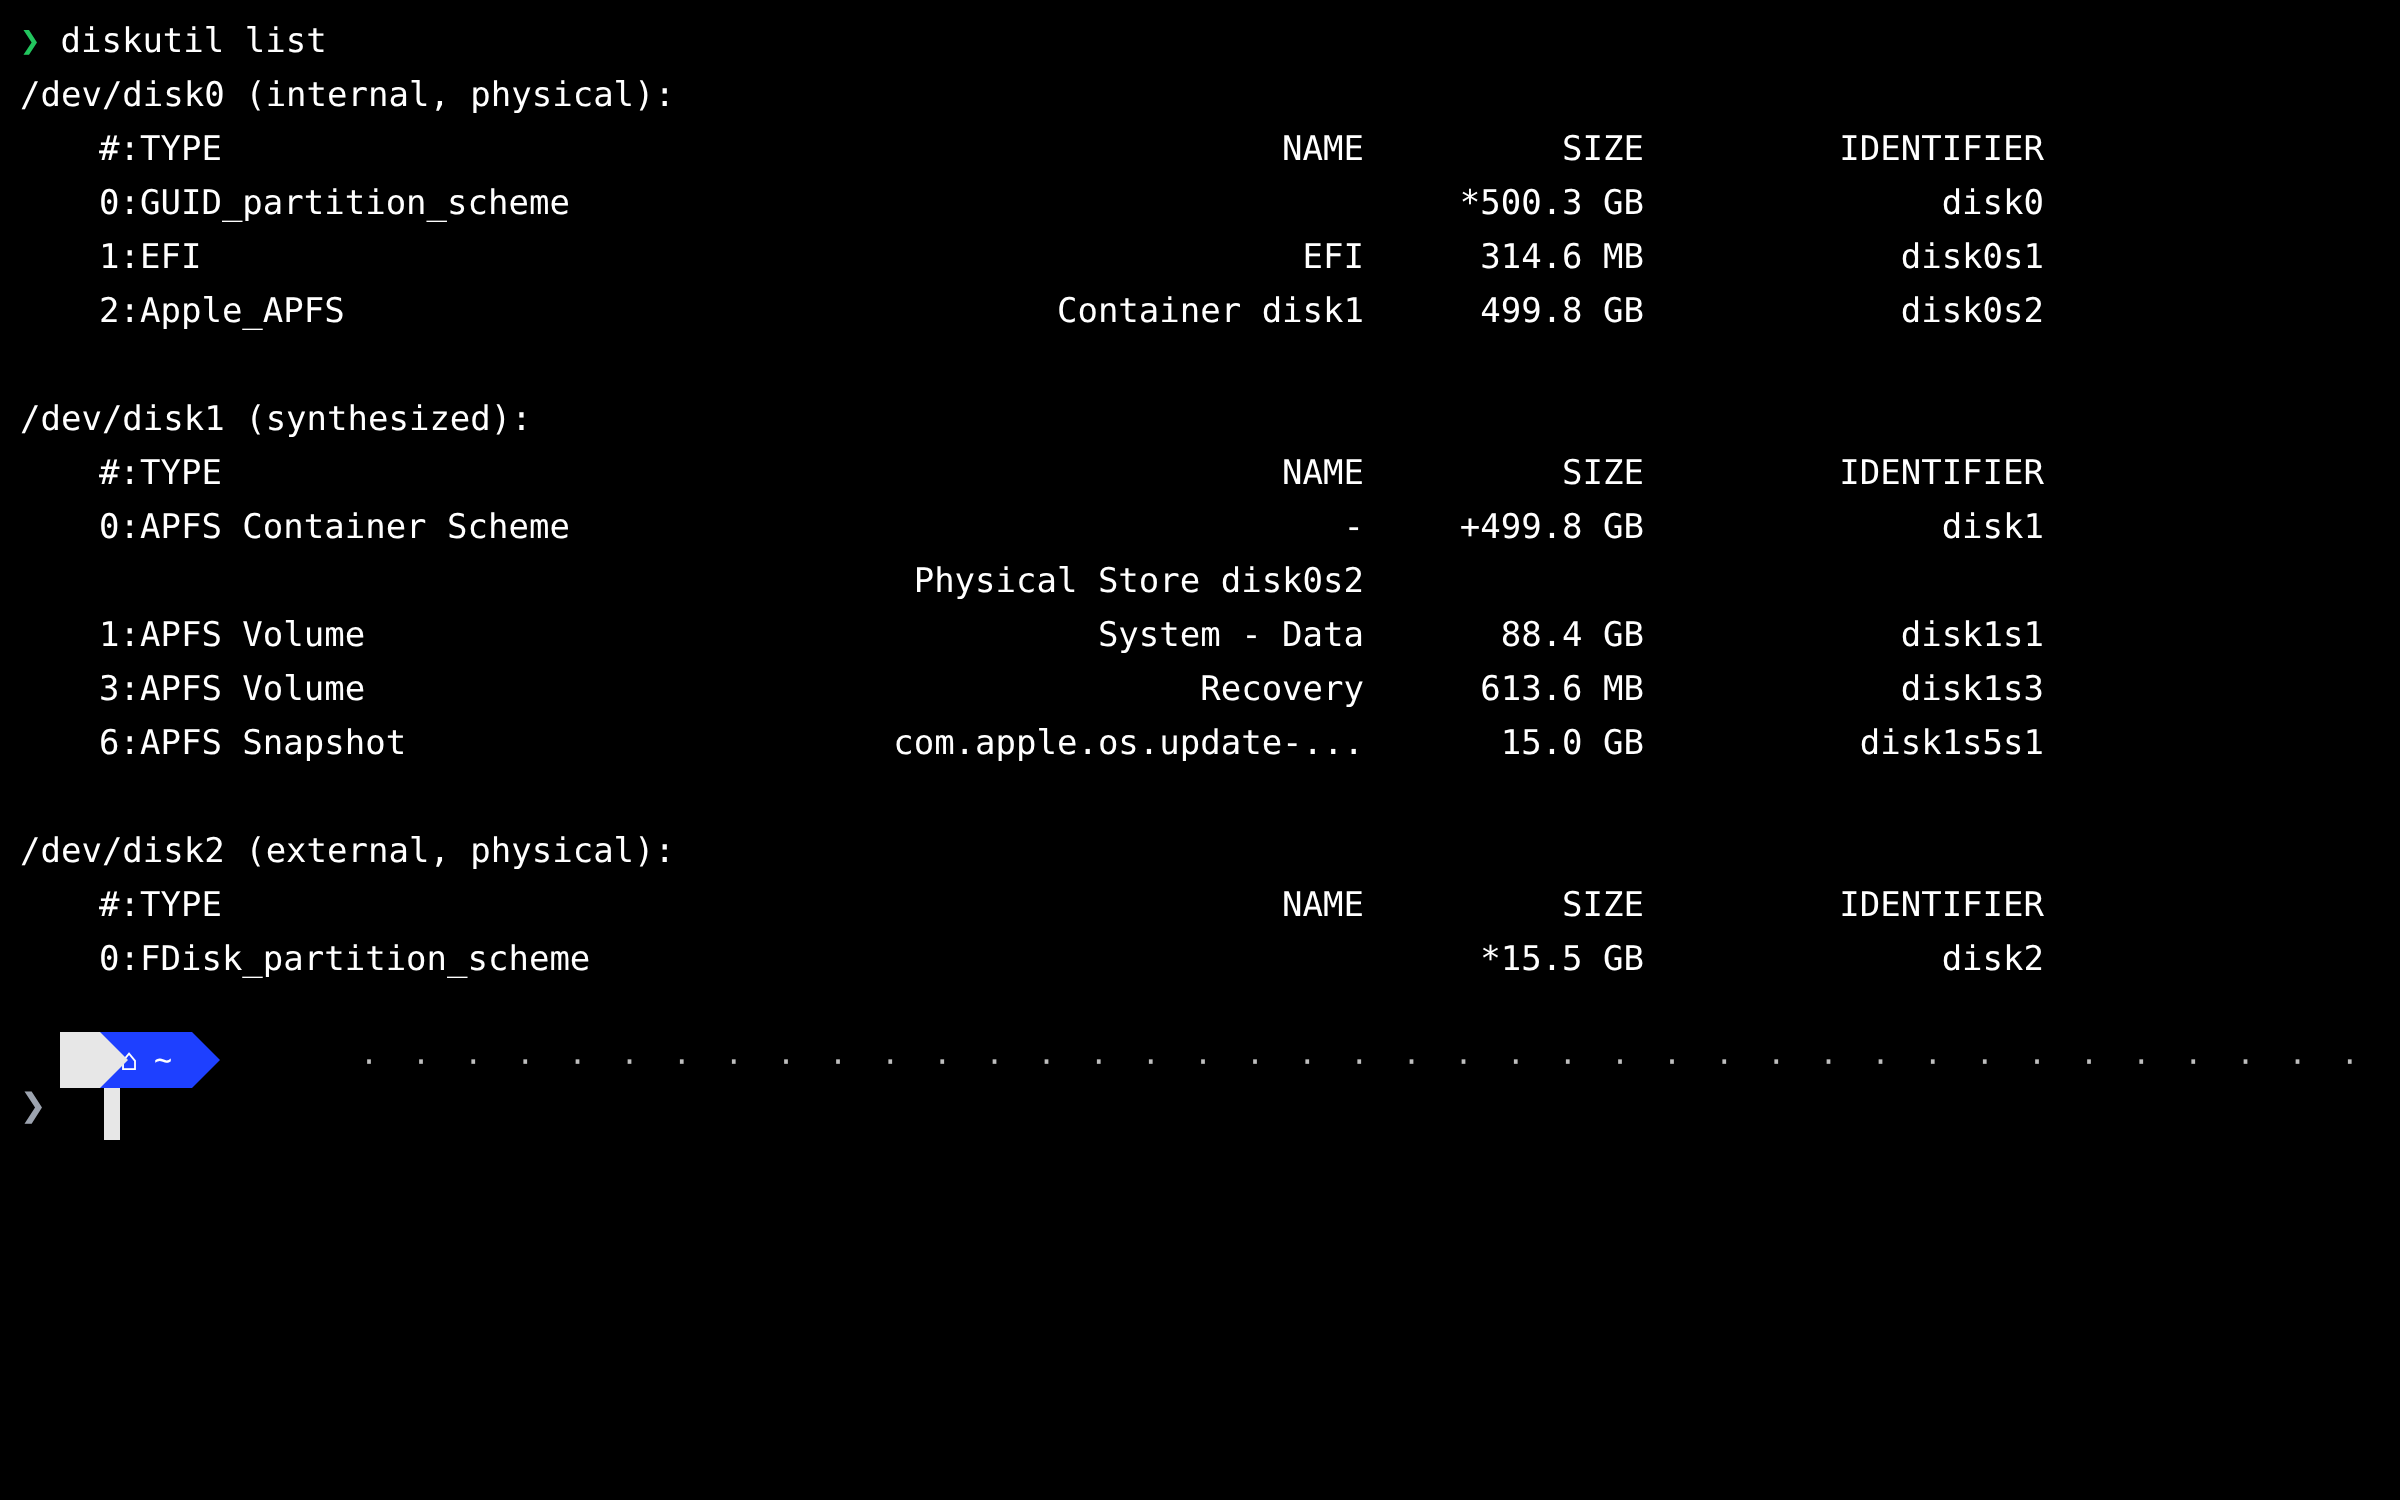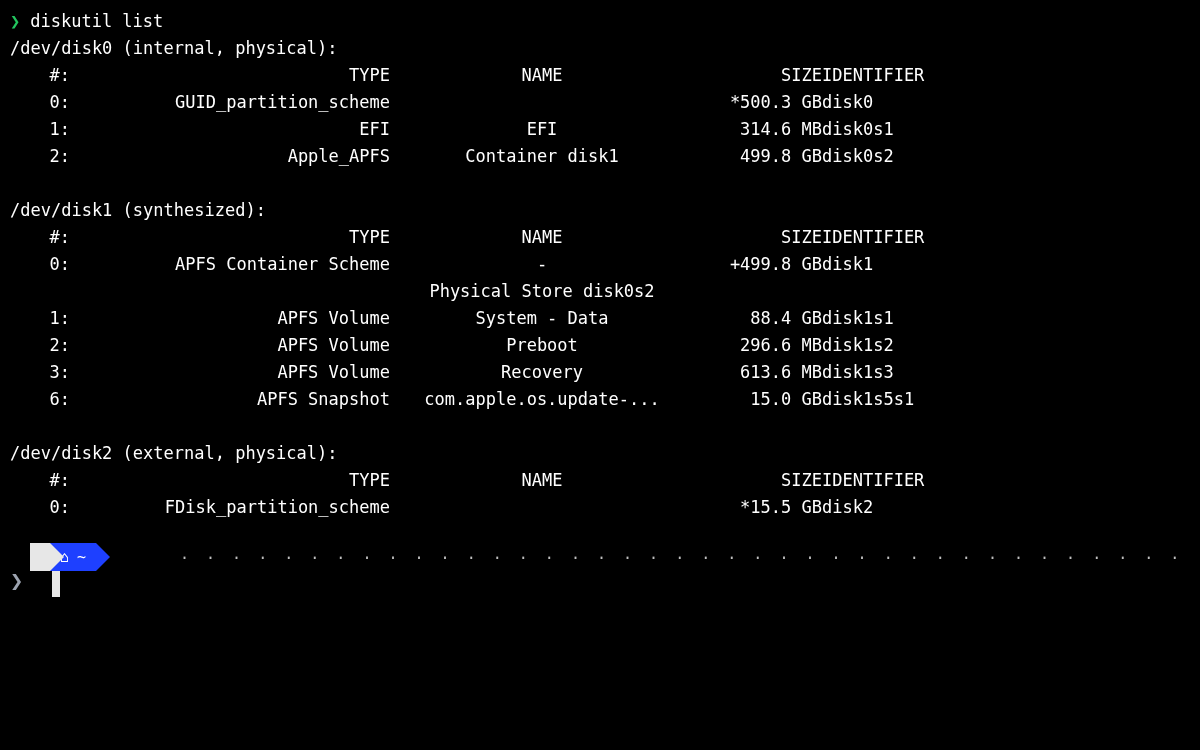--- a/index.html
+++ b/index.html
@@ -2,24 +2,24 @@
 <html><head>
 <meta charset="utf-8">
 <style>
   html,body{margin:0;padding:0;background:#000;color:#fff;font-family:Menlo,Consolas,"DejaVu Sans Mono",monospace;font-size:17px;line-height:27px}
   .terminal{width:1200px;height:750px;box-sizing:border-box;padding:8px 10px;background:#000;overflow:hidden}
   .prompt-symbol{color:#22c55e;margin-right:10px}
   .row{white-space:pre}
   .cmd-line{display:flex}
   .header-row span, .data-row span{display:inline-block}
   .col-idx{width:60px;text-align:right;padding-right:0}
-  .col-type{width:320px;text-align:right;padding-right:12px}
-  .col-name{width:280px;text-align:center}
+  .col-type{width:320px;text-align:left;padding-right:12px}
+  .col-name{width:280px;text-align:right}
   .col-size{width:140px;text-align:right}
-  .col-ident{width:200px;text-align:left}
+  .col-ident{width:200px;text-align:right}
   .spacer{height:27px}
   
   .pl-container{margin-top:22px;position:relative;height:50px}
   .pl{position:absolute;left:20px;top:0;display:flex;align-items:stretch;height:28px}
   .seg{display:flex;align-items:center;padding:0 10px;font-size:15px}
   .seg-apple{background:#e7e7e7;color:#000}
   .seg-home{background:#1e40ff;color:#fff}
   .arrow{width:0;height:0;border-top:14px solid transparent;border-bottom:14px solid transparent}
   .arrow-grey{border-left:14px solid #e7e7e7;position:relative;z-index:2;margin-right:-14px}
   .arrow-blue{border-left:14px solid #1e40ff}
@@ -43,21 +43,20 @@
       <div class="row header-row"><span class="col-idx">#:</span><span class="col-type">TYPE</span><span class="col-name">NAME</span><span class="col-size">SIZE</span><span class="col-ident">IDENTIFIER</span></div>
       <div class="row data-row"><span class="col-idx">0:</span><span class="col-type">GUID_partition_scheme</span><span class="col-name"></span><span class="col-size">*500.3 GB</span><span class="col-ident">disk0</span></div>
       <div class="row data-row"><span class="col-idx">1:</span><span class="col-type">EFI</span><span class="col-name">EFI</span><span class="col-size">314.6 MB</span><span class="col-ident">disk0s1</span></div>
       <div class="row data-row"><span class="col-idx">2:</span><span class="col-type">Apple_APFS</span><span class="col-name">Container disk1</span><span class="col-size">499.8 GB</span><span class="col-ident">disk0s2</span></div>
       <div class="spacer"></div>
       <div class="row">/dev/disk1 (synthesized):</div>
       <div class="row header-row"><span class="col-idx">#:</span><span class="col-type">TYPE</span><span class="col-name">NAME</span><span class="col-size">SIZE</span><span class="col-ident">IDENTIFIER</span></div>
       <div class="row data-row"><span class="col-idx">0:</span><span class="col-type">APFS Container Scheme</span><span class="col-name">-</span><span class="col-size">+499.8 GB</span><span class="col-ident">disk1</span></div>
       <div class="row data-row"><span class="col-idx"></span><span class="col-type"></span><span class="col-name">Physical Store disk0s2</span><span class="col-size"></span><span class="col-ident"></span></div>
       <div class="row data-row"><span class="col-idx">1:</span><span class="col-type">APFS Volume</span><span class="col-name">System - Data</span><span class="col-size">88.4 GB</span><span class="col-ident">disk1s1</span></div>
-      <div class="row data-row"><span class="col-idx">2:</span><span class="col-type">APFS Volume</span><span class="col-name">Preboot</span><span class="col-size">296.6 MB</span><span class="col-ident">disk1s2</span></div>
       <div class="row data-row"><span class="col-idx">3:</span><span class="col-type">APFS Volume</span><span class="col-name">Recovery</span><span class="col-size">613.6 MB</span><span class="col-ident">disk1s3</span></div>
       <div class="row data-row"><span class="col-idx">6:</span><span class="col-type">APFS Snapshot</span><span class="col-name">com.apple.os.update-...</span><span class="col-size">15.0 GB</span><span class="col-ident">disk1s5s1</span></div>
       <div class="spacer"></div>
       <div class="row">/dev/disk2 (external, physical):</div>
       <div class="row header-row"><span class="col-idx">#:</span><span class="col-type">TYPE</span><span class="col-name">NAME</span><span class="col-size">SIZE</span><span class="col-ident">IDENTIFIER</span></div>
       <div class="row data-row"><span class="col-idx">0:</span><span class="col-type">FDisk_partition_scheme</span><span class="col-name"></span><span class="col-size">*15.5 GB</span><span class="col-ident">disk2</span></div>
     </div>
 
   <div class="pl-container">
     <div class="dots">· · · · · · · · · · · · · · · · · · · · · · · · · · · · · · · · · · · · · · · · · · · · · · · · · · · · · · · · · · · · · · · · · · · · · · · · · · · · · · · · · · · · · · · · · · · · · · · · · · · · · · · · · · · ·</div>

